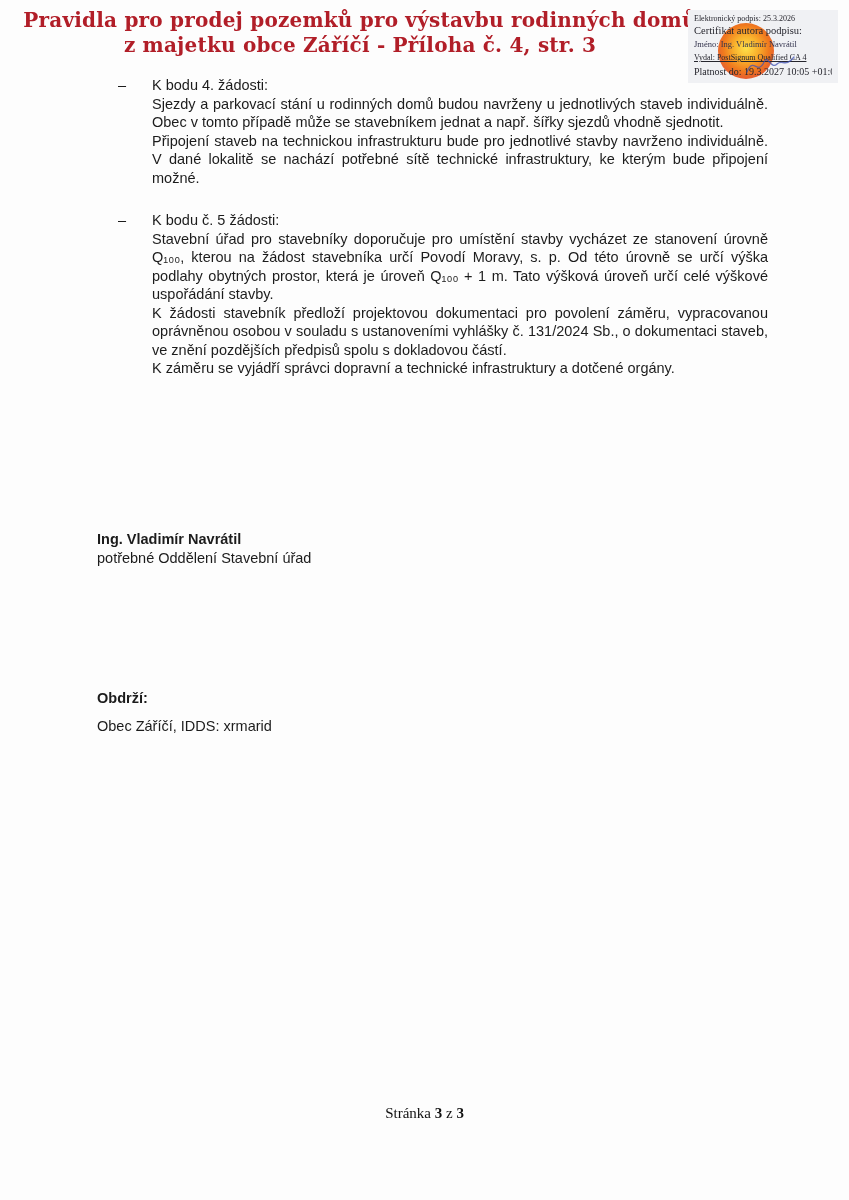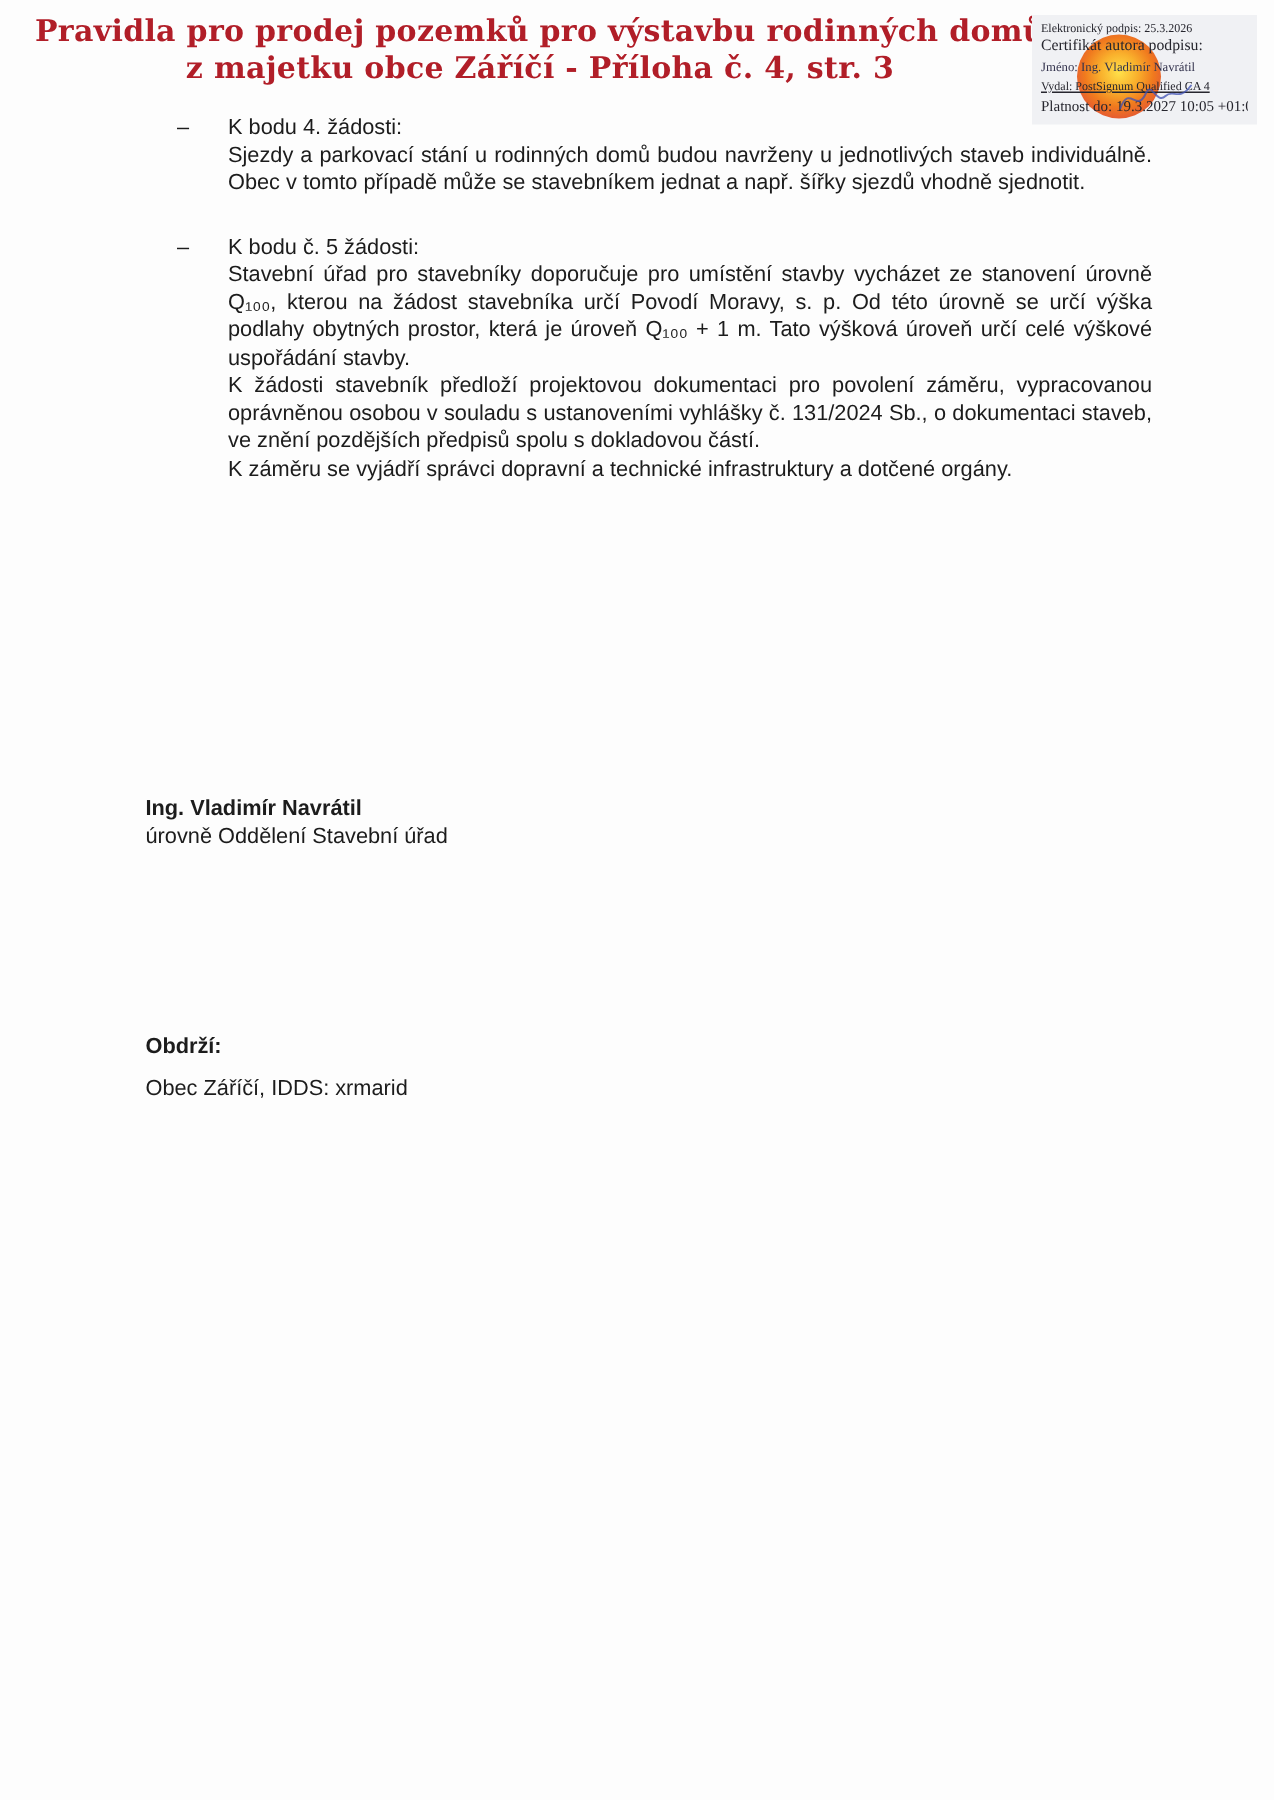--- a/index.html
+++ b/index.html
@@ -73,39 +73,43 @@
     <div class="line s5">Platnost do: 19.3.2027 10:05 +01:00</div>
   </div>
 
   <div class="content">
 
     <div class="item">
       <div class="bullet">–</div>
       <div class="item-body">
         <div class="heading">K bodu 4. žádosti:</div>
         <div class="para">Sjezdy a parkovací stání u rodinných domů budou navrženy u jednotlivých staveb individuálně. Obec v tomto případě může se stavebníkem jednat a např. šířky sjezdů vhodně sjednotit.</div>
+        <div class="para">Připojení staveb na technickou infrastrukturu bude pro jednotlivé stavby navrženo individuálně. V dané lokalitě se nachází potřebné sítě technické infrastruktury, ke kterým bude připojení možné.</div>
       </div>
     </div>
 
     <div class="item">
       <div class="bullet">–</div>
       <div class="item-body">
         <div class="heading">K bodu č. 5 žádosti:</div>
         <div class="para">Stavební úřad pro stavebníky doporučuje pro umístění stavby vycházet ze stanovení úrovně Q₁₀₀, kterou na žádost stavebníka určí Povodí Moravy, s. p. Od této úrovně se určí výška podlahy obytných prostor, která je úroveň Q₁₀₀  + 1 m. Tato výšková úroveň určí celé výškové uspořádání stavby.</div>
         <div class="para">K žádosti stavebník předloží projektovou dokumentaci pro povolení záměru, vypracovanou oprávněnou osobou v souladu s ustanoveními vyhlášky č. 131/2024 Sb., o dokumentaci staveb, ve znění pozdějších předpisů spolu s dokladovou částí.</div>
         <div class="para">K záměru se vyjádří správci dopravní a technické infrastruktury a dotčené orgány.</div>
       </div>
     </div>
 
   </div>
 
   <div class="signature">
     <div class="sig-name">Ing. Vladimír Navrátil</div>
-    <div class="sig-role">úrovně Oddělení Stavební úřad</div>
+    <div class="sig-role">potřebné Oddělení Stavební úřad</div>
   </div>
 
   <div class="recipients">
     <div class="rec-heading">Obdrží:</div>
     <div class="rec-line">Obec Záříčí, IDDS: xrmarid</div>
   </div>
 
+  <div class="footer">
+    <span>Stránka </span><b>3</b><span> z </span><b>3</b>
+  </div>
 
 </div>
 
 </body></html>

